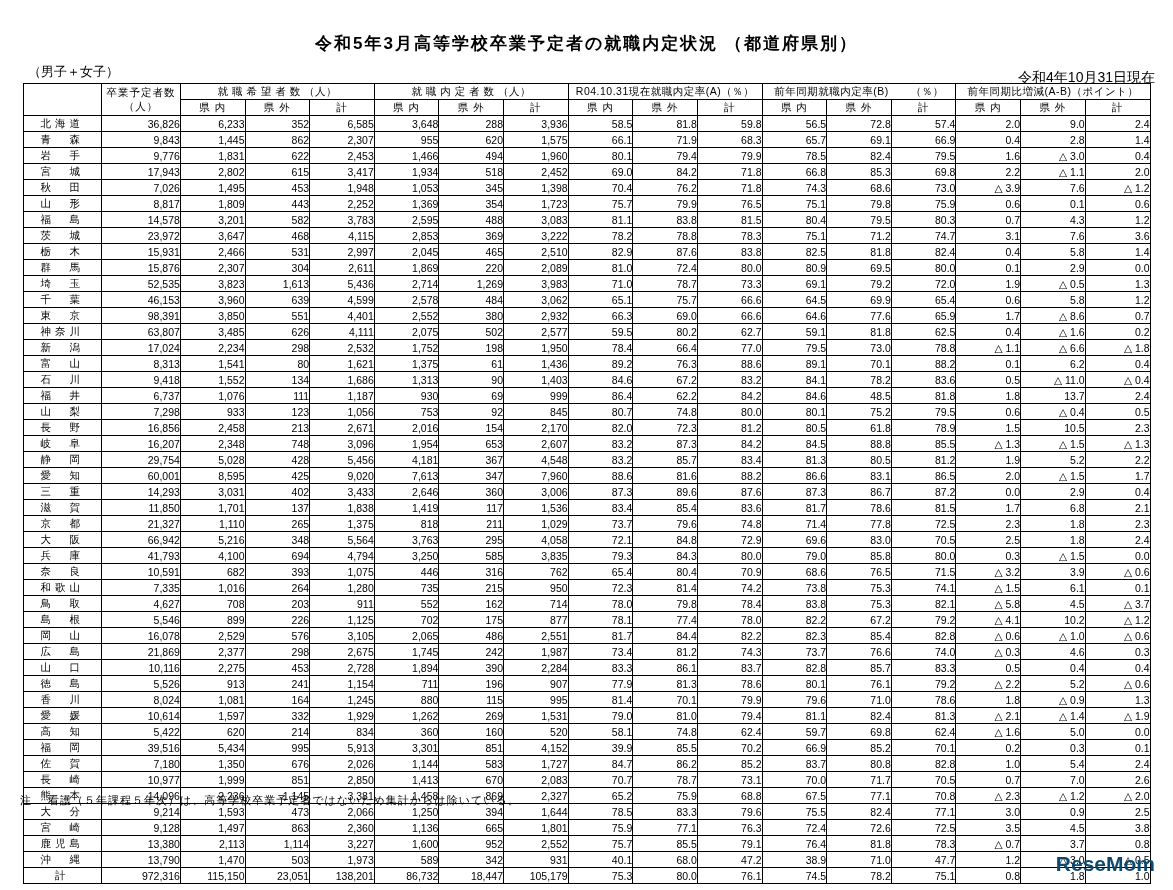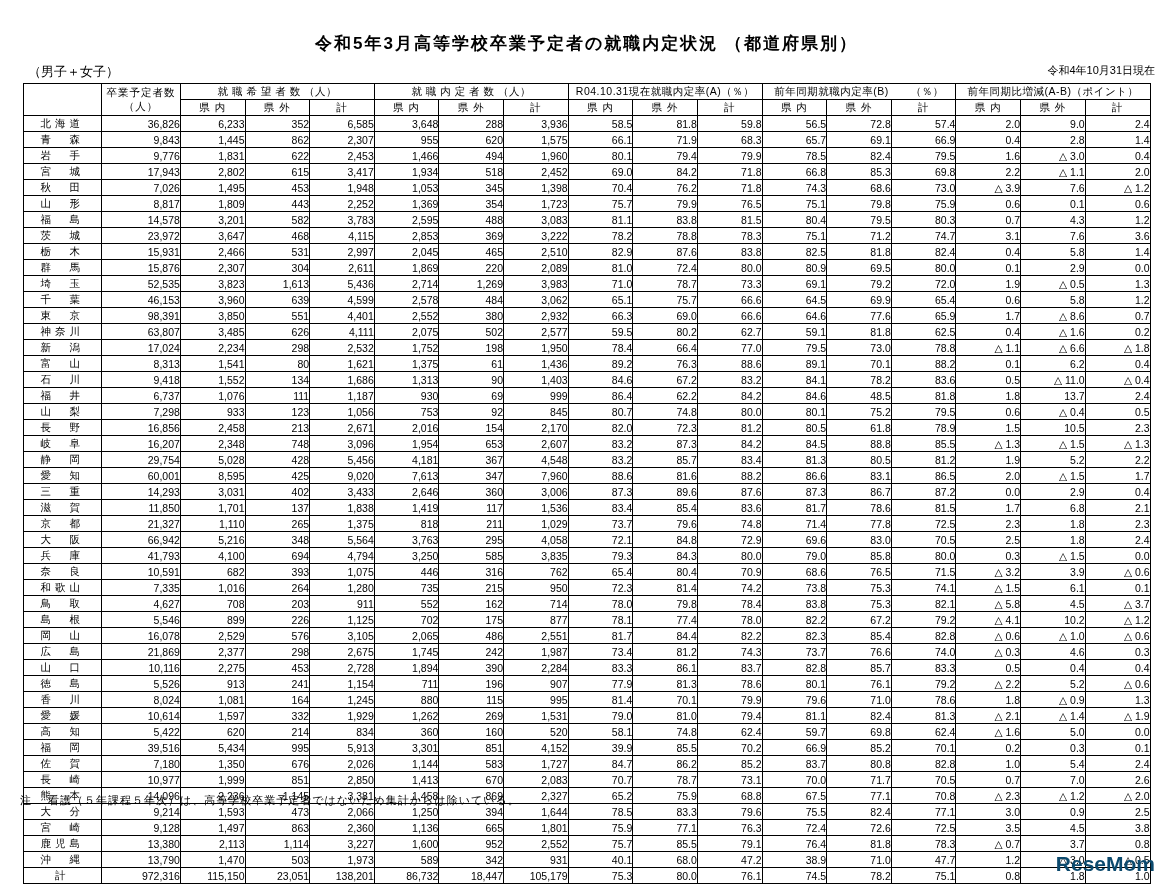--- a/index.html
+++ b/index.html
@@ -8,21 +8,21 @@
     font-family:"Liberation Sans","DejaVu Sans",sans-serif;
     color:#000;position:relative;overflow:hidden;
   }
   .page{position:relative;width:1173px;height:890px;}
   .title{
     text-align:center;font-size:17px;font-weight:bold;letter-spacing:2px;
     padding-top:32px;
   }
   .subline{position:relative;height:18px;margin-top:8px;}
   .sub-left{position:absolute;left:28px;top:0;font-size:13px;}
-  .sub-right{position:absolute;right:18px;top:0;font-size:11px;}
+  .sub-right{position:absolute;right:18px;top:6px;font-size:14px;}
   table.main{
     border-collapse:collapse;margin:2px auto 0 auto;
     width:1128px;table-layout:fixed;
   }
   table.main td,table.main th{
     border:1px solid #000;font-size:10.5px;padding:0;height:15px;
     font-weight:normal;background:#fff;
   }
   th.g1{font-size:10.5px;letter-spacing:1px;}
   th.g2{font-size:10px;letter-spacing:0.5px;margin-left:12px;}

